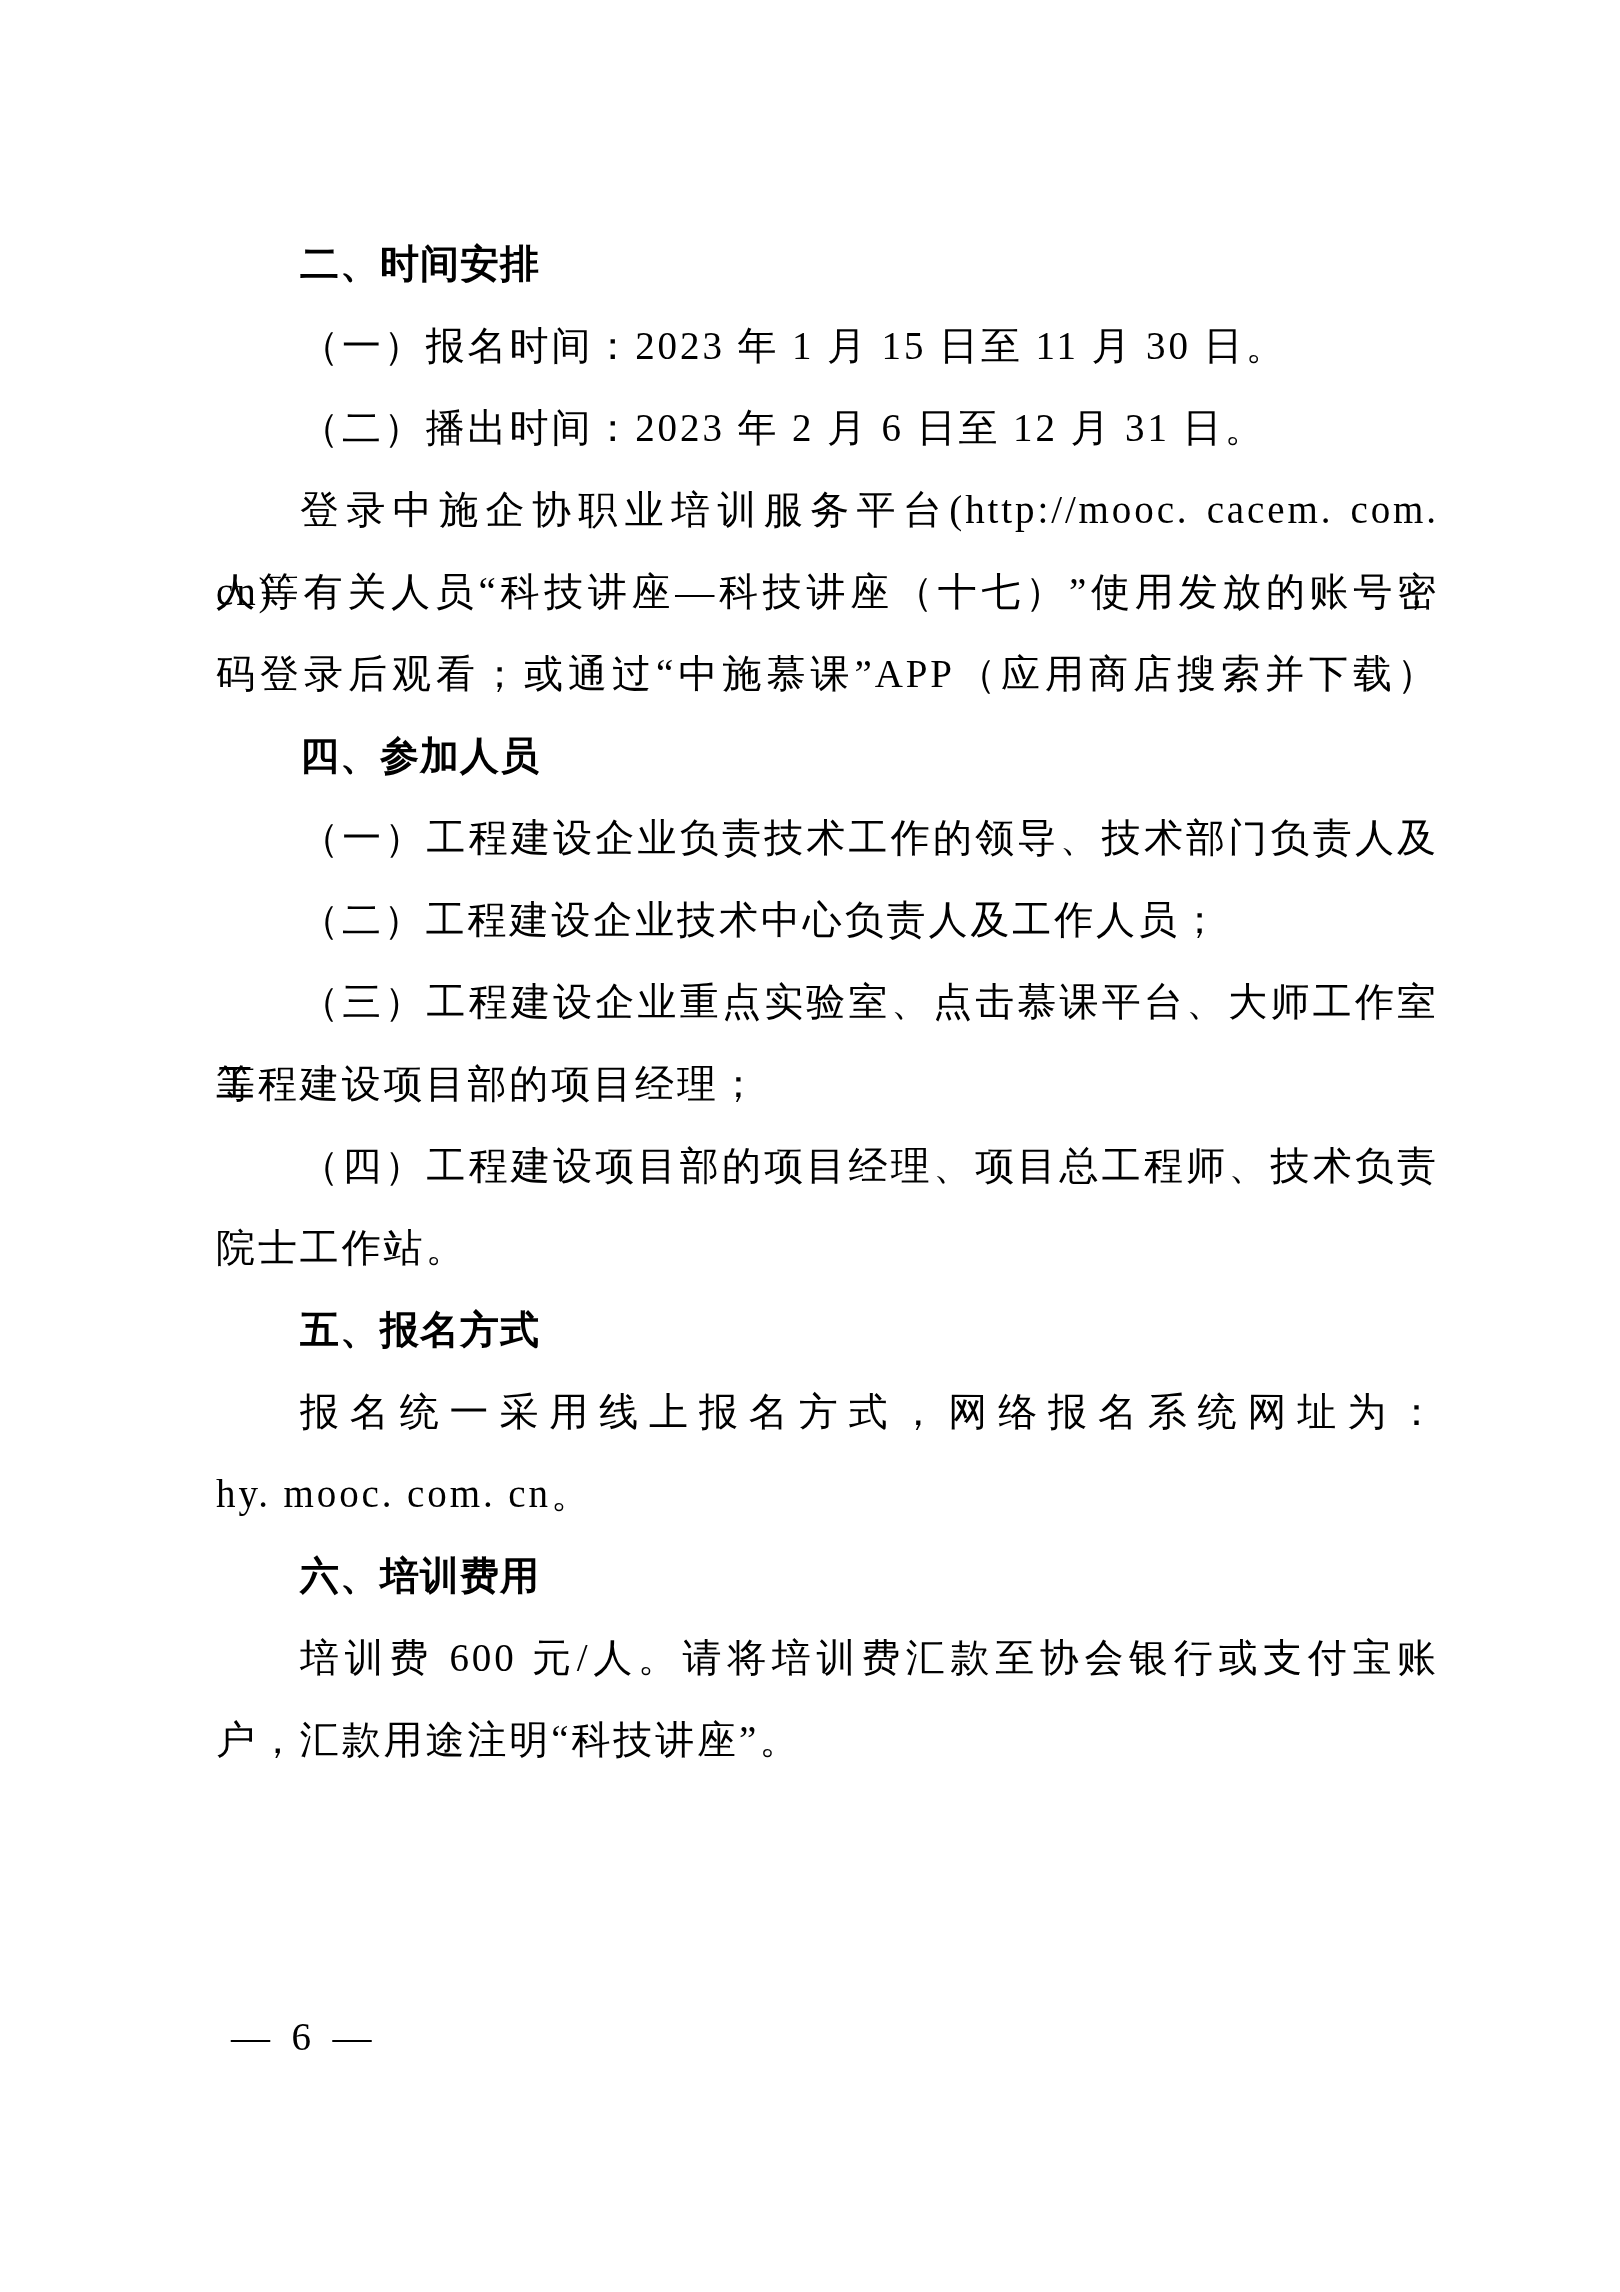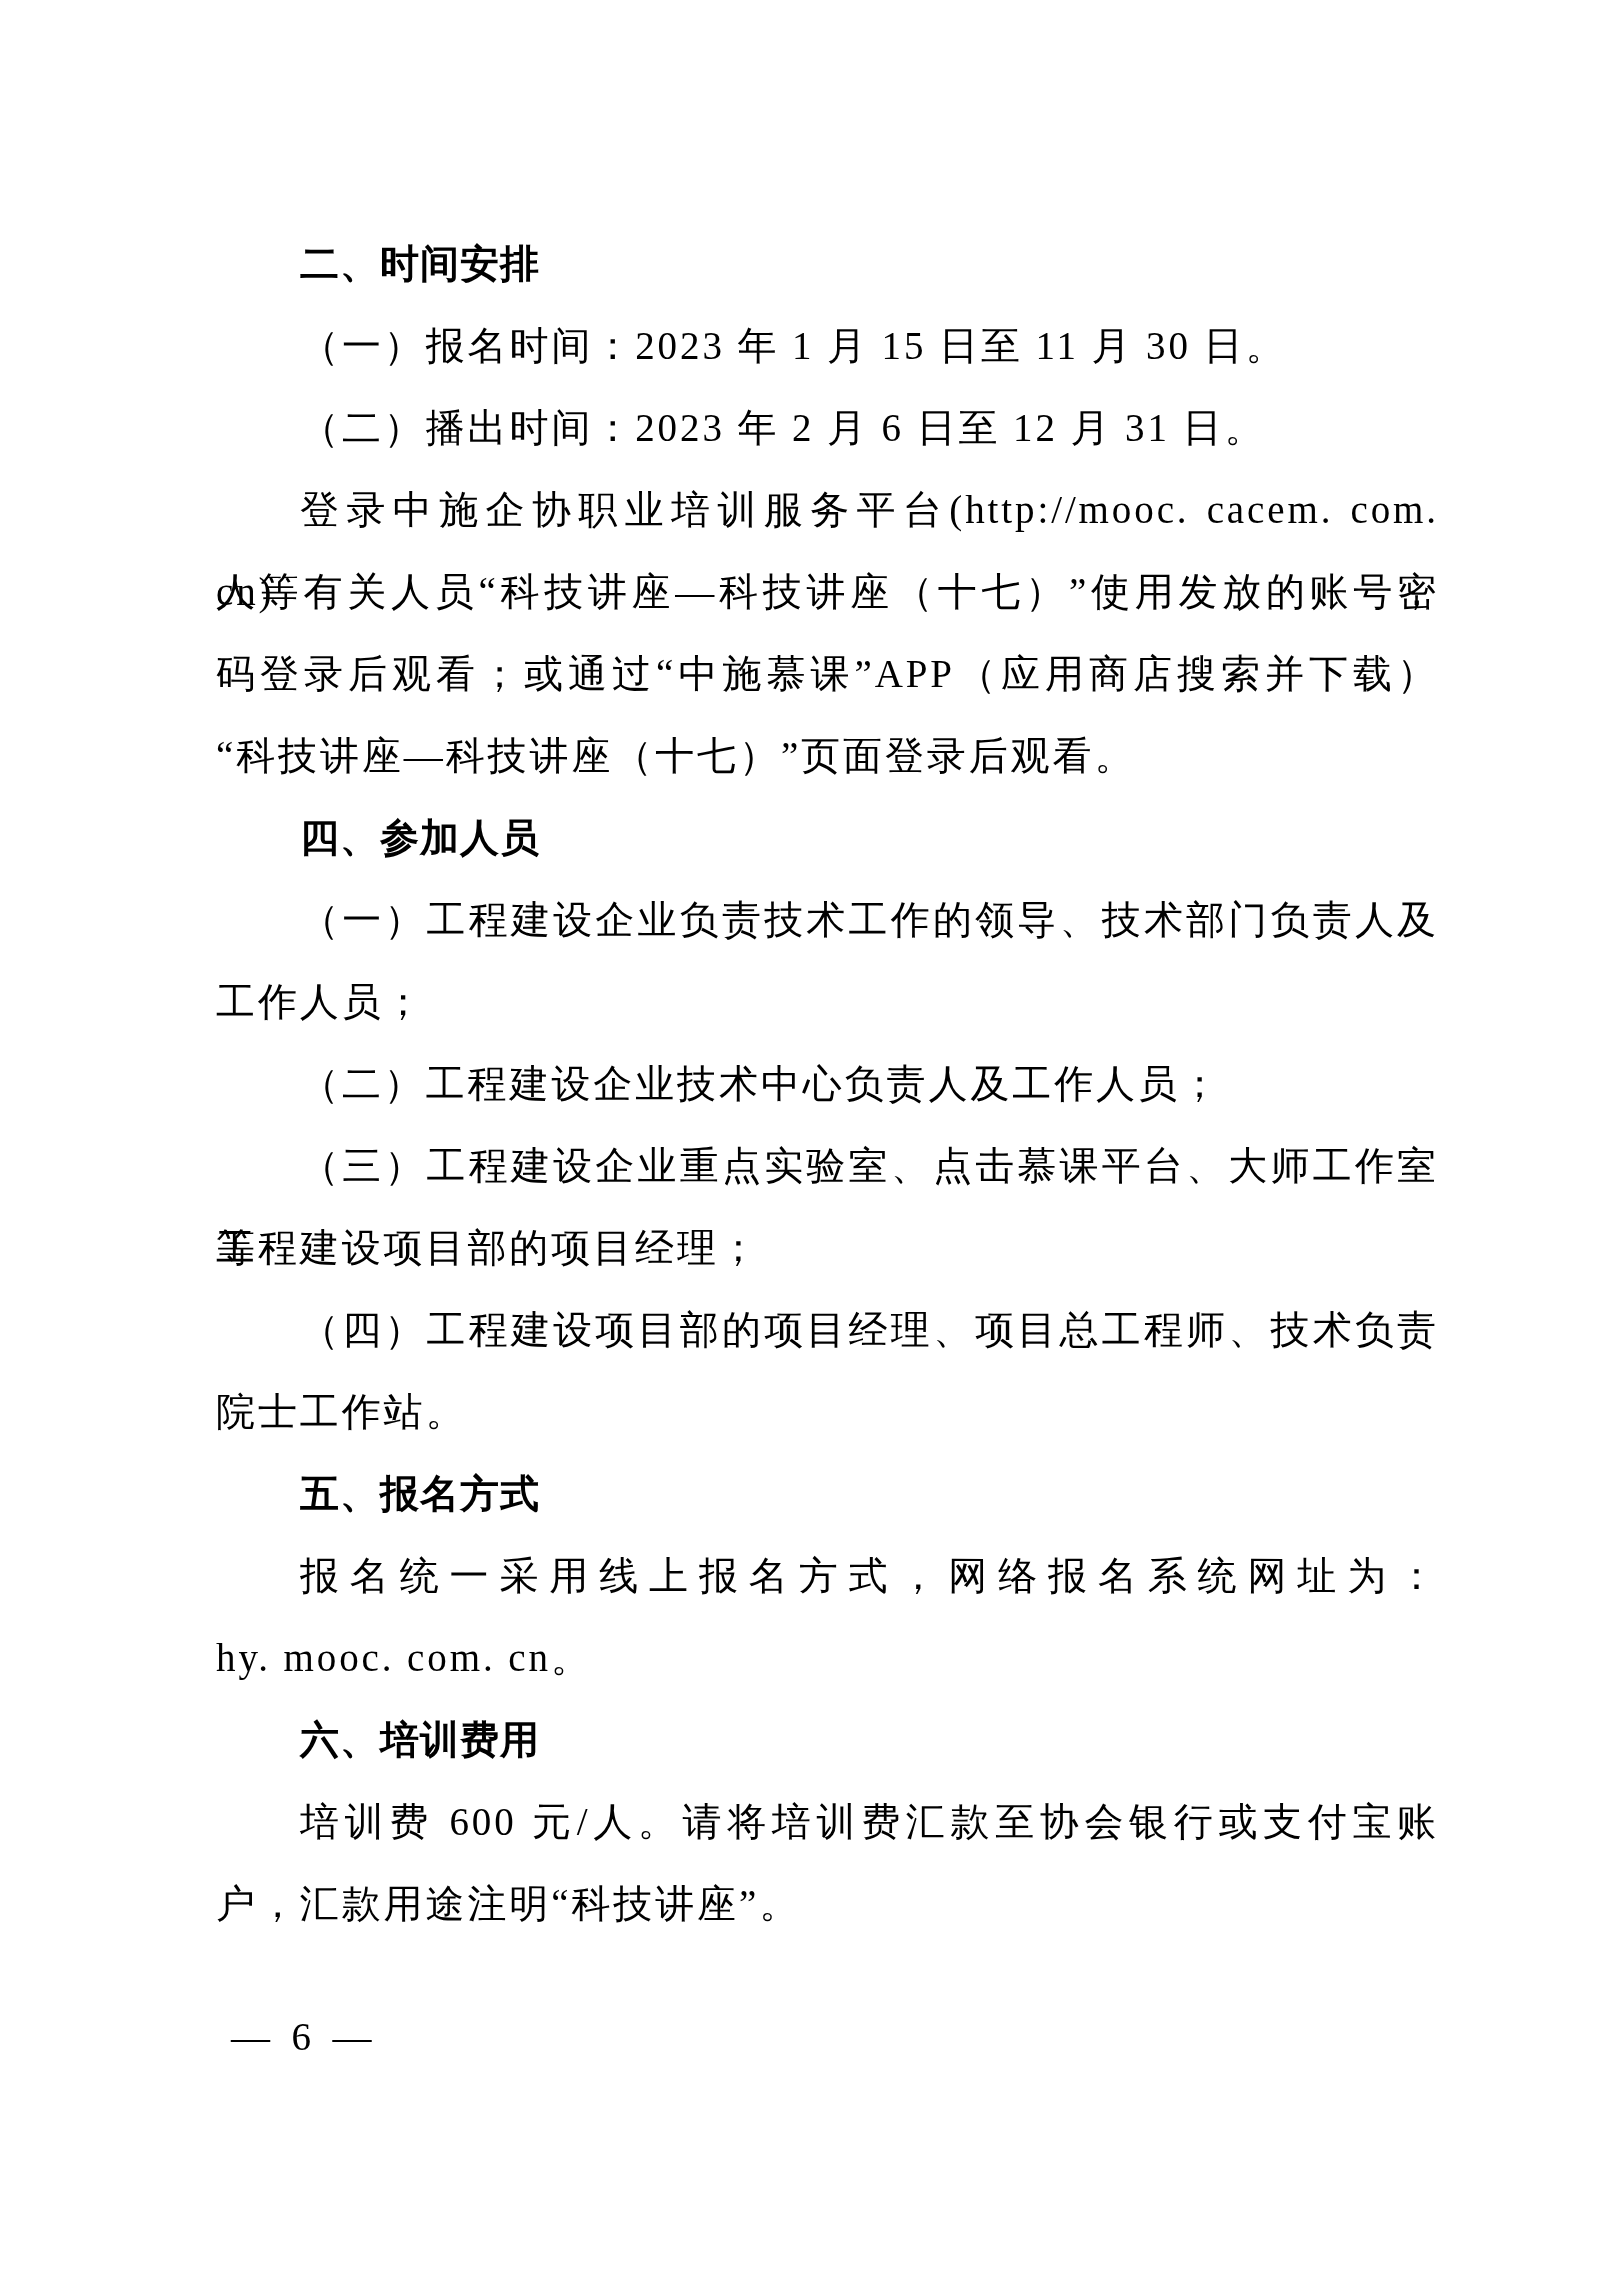--- a/index.html
+++ b/index.html
@@ -52,24 +52,22 @@
 <body>
 
 <div class="page">
   <div class="content">
     <p class="line heading indent">二、时间安排</p>
     <p class="line indent">（一）报名时间：2023 年 1 月 15 日至 11 月 30 日。</p>
     <p class="line indent">（二）播出时间：2023 年 2 月 6 日至 12 月 31 日。</p>
     <p class="line indent justify">登录中施企协职业培训服务平台(http://mooc. cacem. com. cn)，</p>
     <p class="line justify">人等有关人员“科技讲座—科技讲座（十七）”使用发放的账号密</p>
     <p class="line justify">码登录后观看；或通过“中施慕课”APP（应用商店搜索并下载）</p>
-    <p class="line">“科技讲座—科技讲座（十七）”页面登录后观看。</p>
     <p class="line heading indent">四、参加人员</p>
     <p class="line indent justify">（一）工程建设企业负责技术工作的领导、技术部门负责人及</p>
-    <p class="line">工作人员；</p>
     <p class="line indent">（二）工程建设企业技术中心负责人及工作人员；</p>
     <p class="line indent justify">（三）工程建设企业重点实验室、点击慕课平台、大师工作室等</p>
     <p class="line">工程建设项目部的项目经理；</p>
     <p class="line indent justify">（四）工程建设项目部的项目经理、项目总工程师、技术负责</p>
     <p class="line">院士工作站。</p>
     <p class="line heading indent">五、报名方式</p>
     <p class="line indent justify">报名统一采用线上报名方式，网络报名系统网址为：</p>
     <p class="line">hy. mooc. com. cn。</p>
     <p class="line heading indent">六、培训费用</p>
     <p class="line indent justify">培训费 600 元/人。请将培训费汇款至协会银行或支付宝账</p>

